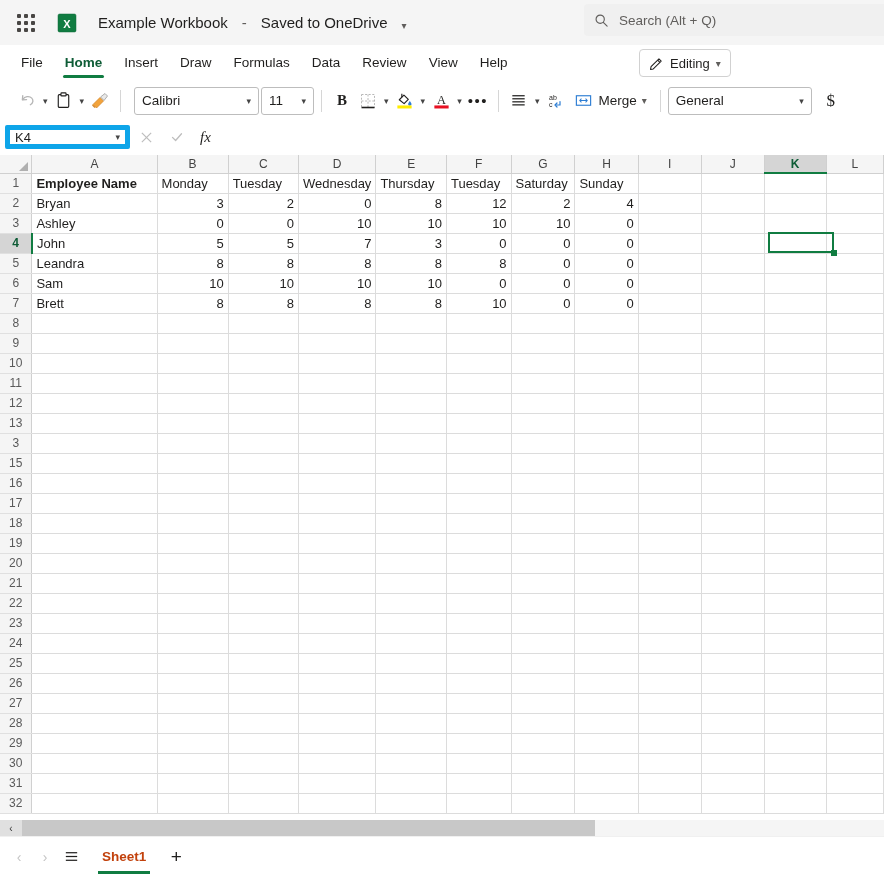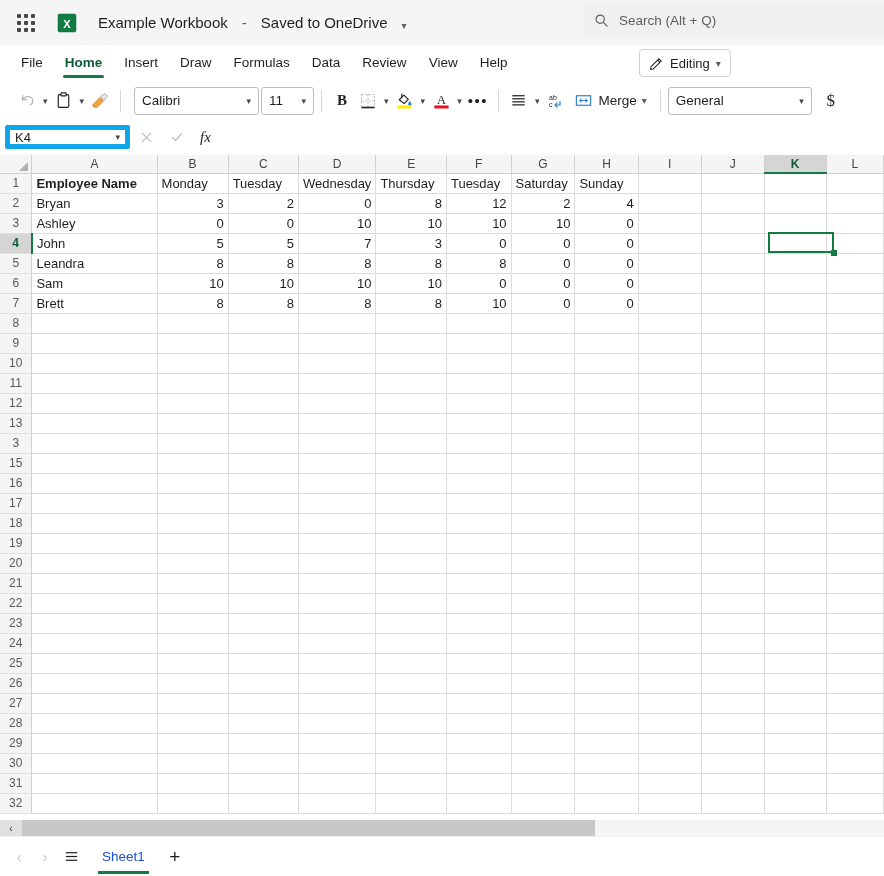--- a/index.html
+++ b/index.html
@@ -196,21 +196,21 @@
   .sbtn {
     width: 26px; height: 28px; display: flex; align-items: center; justify-content: center;
     color: #c4c4c4; font-size: 14px; cursor: pointer; border-radius: 3px;
   }
   .sbtn.dark { color: #201f1e; }
   .sheettab {
     height: 38px; padding: 0 12px; display: flex; align-items: center;
     font-size: 13.5px; cursor: pointer; position: relative; margin-left: 6px;
     color: #201f1e;
   }
-  .sheettab.active { font-weight: normal; color: #1d4ed8; }
+  .sheettab.active { font-weight: bold; color: #c2410c; }
   .sheettab.active:after {
     content: ""; position: absolute; left: 8px; right: 8px; bottom: 2px;
     height: 3px; background: #107c41;
   }
   .addsheet {
     width: 28px; height: 28px; display: flex; align-items: center; justify-content: center;
     font-size: 19px; color: #201f1e; cursor: pointer; border-radius: 3px; margin-left: 4px;
   }
 </style>
 </head>

